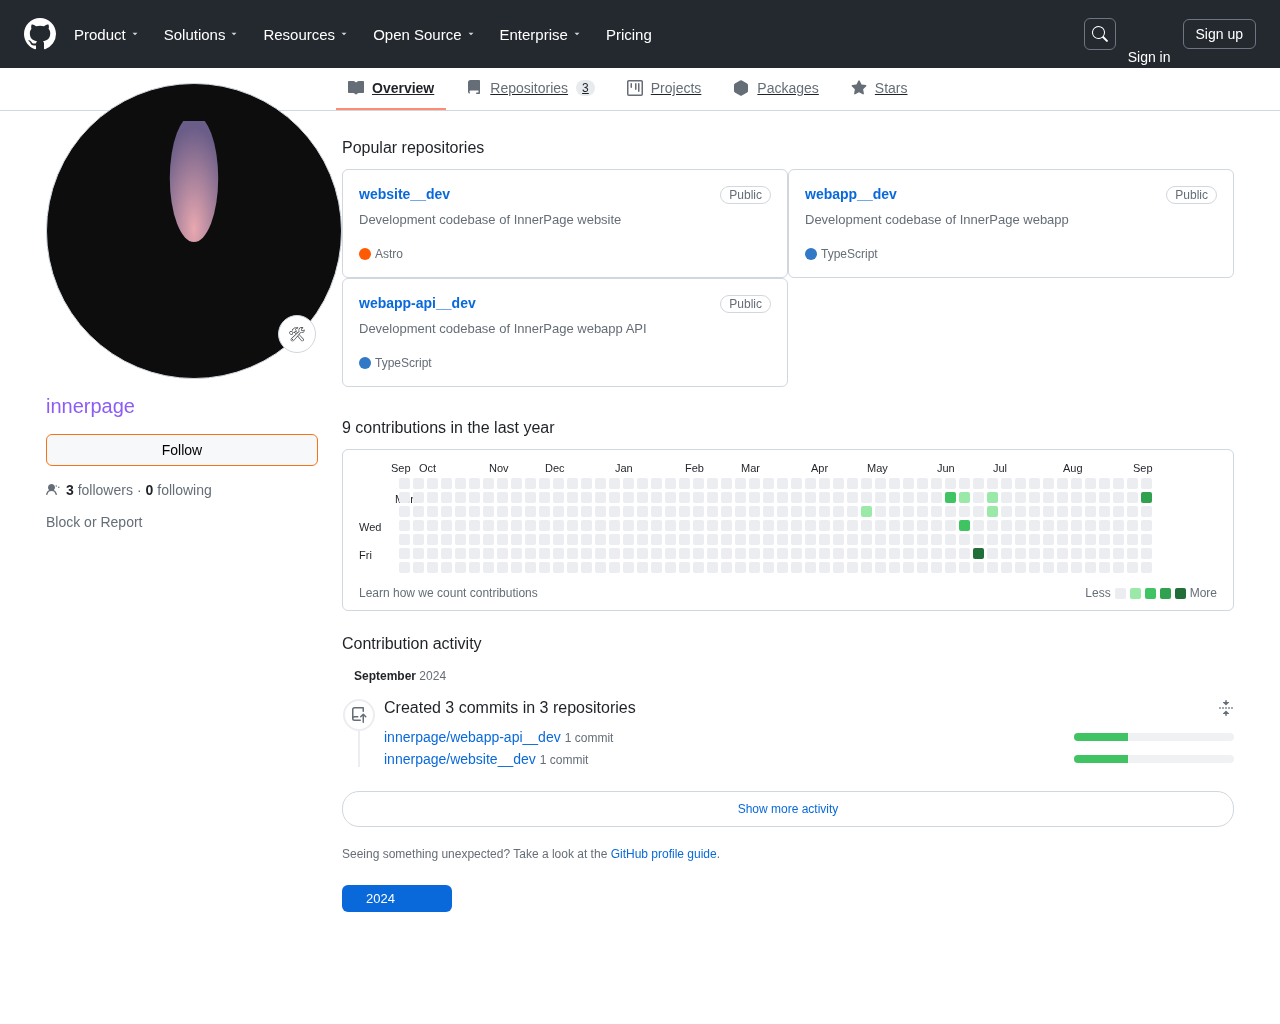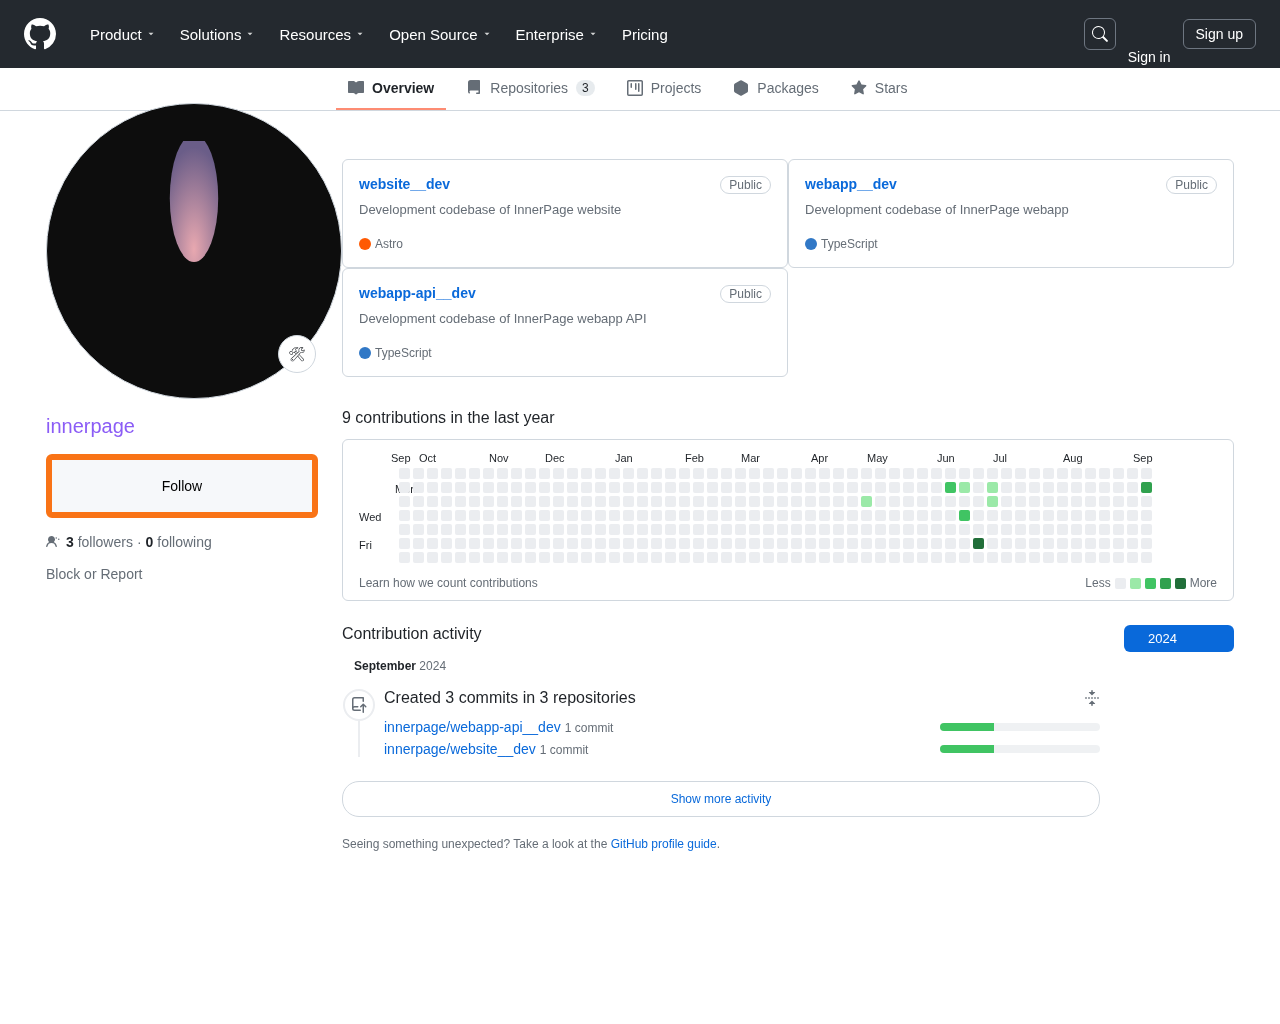--- a/index.html
+++ b/index.html
@@ -1,51 +1,51 @@
 <!DOCTYPE html>
 <html><head>
 <meta charset="utf-8">
 <style>
 * { box-sizing: border-box; margin: 0; padding: 0; }
 body { font-family: -apple-system, BlinkMacSystemFont, "Segoe UI", Helvetica, Arial, sans-serif; font-size: 14px; color: #1f2328; background: #fff; }
 a { color: #0969da; text-decoration: none; }
 
 
 .header { background: #24292f; height: 68px; display: flex; align-items: center; padding: 0 24px; justify-content: space-between; }
-.header-left { display: flex; align-items: center; gap: 16px; }
+.header-left { display: flex; align-items: center; gap: 0; }
 .logo { width: 32px; height: 32px; fill: #fff; }
 .nav { display: flex; gap: 4px; margin-left: 8px; }
 .nav-item { color: #fff; padding: 8px 10px; font-size: 15px; display: flex; align-items: center; cursor: pointer; }
 .nav-item .chev { margin-left: 4px; fill: #fff; opacity: .8; }
 .header-right { display: flex; align-items: center; gap: 12px; }
 .search-btn { width: 32px; height: 32px; border: 1px solid #6e7681; border-radius: 6px; background: transparent; display: flex; align-items: center; justify-content: center; cursor: pointer; }
 .search-btn svg { fill: #fff; width: 16px; height: 16px; }
 .signin { color: #fff; font-size: 14px; cursor: pointer; margin-top: 45px; }
 .signup { color: #fff; border: 1px solid #6e7681; border-radius: 6px; padding: 6px 12px; font-size: 14px; cursor: pointer; }
 
 
 .page { display: flex; max-width: 1220px; margin: 0 auto; padding: 0 16px; }
 .sidebar { width: 296px; flex-shrink: 0; padding-right: 24px; }
 .main { flex: 1; min-width: 0; padding-top: 16px; }
 
 
-.tabnav { border-bottom: 1px solid #d0d7de; margin-bottom: 32px; }
+.tabnav { border-bottom: 1px solid #d0d7de; margin-bottom: 12px; text-decoration: underline; }
 .tabnav-inner { display: flex; gap: 8px; padding: 0 16px; margin-left: 320px; }
 .tab { display: flex; align-items: center; gap: 8px; padding: 12px 12px; color: #656d76; font-size: 14px; border-bottom: 2px solid transparent; cursor: pointer; }
 .tab.selected { border-bottom-color: #fd8c73; color: #1f2328; font-weight: 600; }
 .tab svg { fill: #656d76; width: 16px; height: 16px; }
 .tab.selected svg { fill: #656d76; }
 .counter { background: #d0d7de80; border-radius: 10px; font-size: 12px; padding: 1px 6px; color: #1f2328; }
 
 
 .avatar-wrap { position: relative; margin-top: -40px; margin-bottom: 16px; }
 .avatar { width: 296px; height: 296px; border-radius: 50%; background: #0d0d0d; border: 1px solid #d0d7de; display: flex; align-items: center; justify-content: center; overflow: hidden; }
 .emoji-badge { position: absolute; bottom: 26px; right: 2px; width: 38px; height: 38px; border-radius: 50%; background: #fff; border: 1px solid #d0d7de; display: flex; align-items: center; justify-content: center; font-size: 14px; }
 .username { font-size: 20px; color: #8b5cf6; font-weight: 300; margin-bottom: 16px; }
-.follow-btn { width: 100%; border: 6px solid #f97316; border-radius: 6px; background: #f6f8fa; padding: 18px; font-size: 14px; cursor: pointer; margin-bottom: 16px; }
+.follow-btn { width: 100%; border: 1px solid #f97316; border-radius: 6px; background: #f6f8fa; padding: 7px; font-size: 14px; cursor: pointer; margin-bottom: 16px; }
 .stats { display: flex; align-items: center; gap: 4px; margin-bottom: 16px; font-size: 14px; color: #656d76; }
 .stats svg { fill: #656d76; width: 16px; height: 16px; }
 .stats b { color: #1f2328; font-weight: 600; }
 .block-link { color: #656d76; font-size: 14px; cursor: pointer; }
 
 
 h2 { font-size: 16px; font-weight: 400; margin-bottom: 12px; }
 .repo-grid { display: grid; grid-template-columns: 1fr 1fr; gap: 0; margin-bottom: 32px; }
 .repo-card { border: 1px solid #d0d7de; border-radius: 6px; padding: 16px; }
 .repo-head { display: flex; justify-content: space-between; align-items: flex-start; margin-bottom: 8px; }
@@ -68,21 +68,21 @@
 .cell { width: 11px; height: 11px; border-radius: 2px; background: #ebedf0; }
 .cell.l1 { background: #9be9a8; }
 .cell.l2 { background: #40c463; }
 .cell.l3 { background: #30a14e; }
 .cell.l4 { background: #216e39; }
 .legend-row { display: flex; justify-content: space-between; margin-top: 10px; font-size: 12px; color: #656d76; }
 .legend-right { display: flex; align-items: center; gap: 4px; }
 .legend-right .cell { width: 11px; height: 11px; }
 
 
-.activity-row { display: flex; gap: 24px; }
+.activity-row { display: flex; gap: 24px; flex-direction: column; }
 .activity-main { flex: 1; }
 .activity-title { font-size: 16px; font-weight: 400; margin-bottom: 16px; }
 .year-btn { background: #0969da; color: #fff; border-radius: 6px; padding: 6px 24px; font-size: 13px; text-align: left; width: 110px; }
 .timeline-month { font-size: 12px; margin: 8px 0 16px 12px; }
 .timeline-month b { color: #1f2328; }
 .timeline-month span { color: #656d76; }
 .timeline { position: relative; margin-left: 16px; padding-left: 24px; border-left: 2px solid #ebedf0; min-height: 40px; }
 .tl-badge { position: absolute; left: -17px; top: 0; width: 32px; height: 32px; border-radius: 50%; background: #fff; border: 2px solid #ebedf0; display: flex; align-items: center; justify-content: center; }
 .tl-badge svg { fill: #656d76; width: 16px; height: 16px; }
 .tl-head { display: flex; justify-content: space-between; align-items: center; margin-bottom: 12px; }
@@ -225,20 +225,21 @@
           <path d="M2 5.5a3.5 3.5 0 115.898 2.549 5.507 5.507 0 013.034 4.084.75.75 0 11-1.482.235 4.001 4.001 0 00-7.9 0 .75.75 0 01-1.482-.236A5.507 5.507 0 013.102 8.05 3.49 3.49 0 012 5.5zM11 4a.75.75 0 11-1.5 0 .75.75 0 011.5 0zm1.75 2a.75.75 0 100-1.5.75.75 0 000 1.5z"></path>
         </svg>
       <span><b>3</b><span> followers</span></span>
       <span> · </span>
       <span><b>0</b><span> following</span></span>
     </div>
     <div class="block-link">Block or Report</div>
   </div>
 
   <div class="main">
+    <h2>Popular repositories</h2>
     <div class="repo-grid" id="repo-grid">
         <div class="repo-card">
           <div class="repo-head">
             <a class="repo-name">website__dev</a>
             <span class="pill">Public</span>
           </div>
   <div class="repo-desc">Development codebase of InnerPage website</div>
   <div class="lang"><span class="lang-dot" style="background:#ff5a03"></span>Astro</div>
         </div>
         <div class="repo-card">

